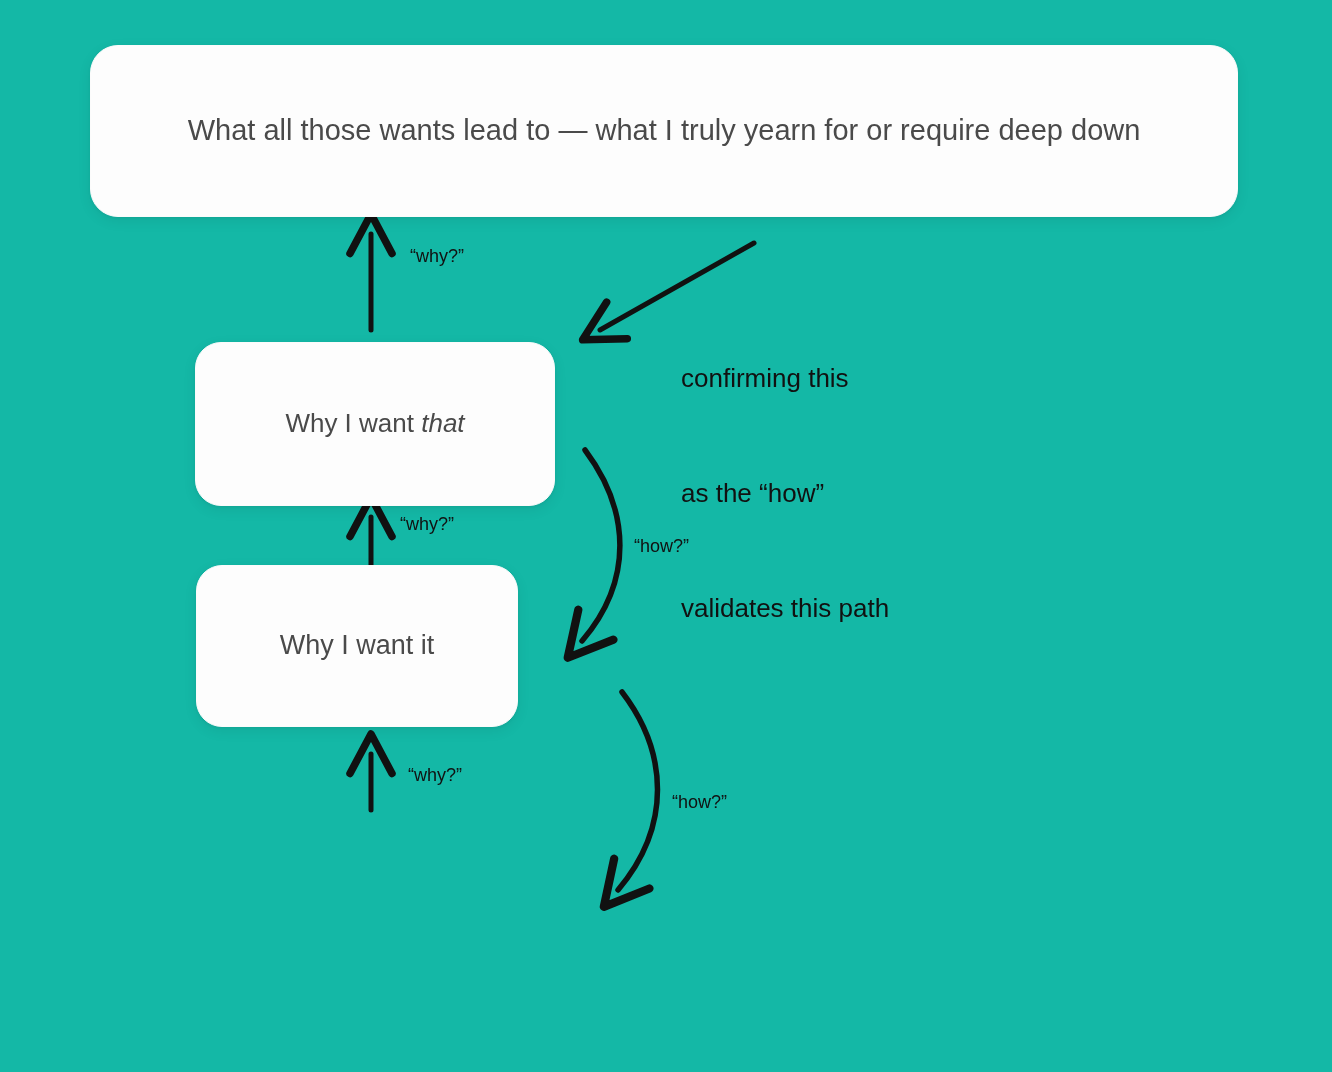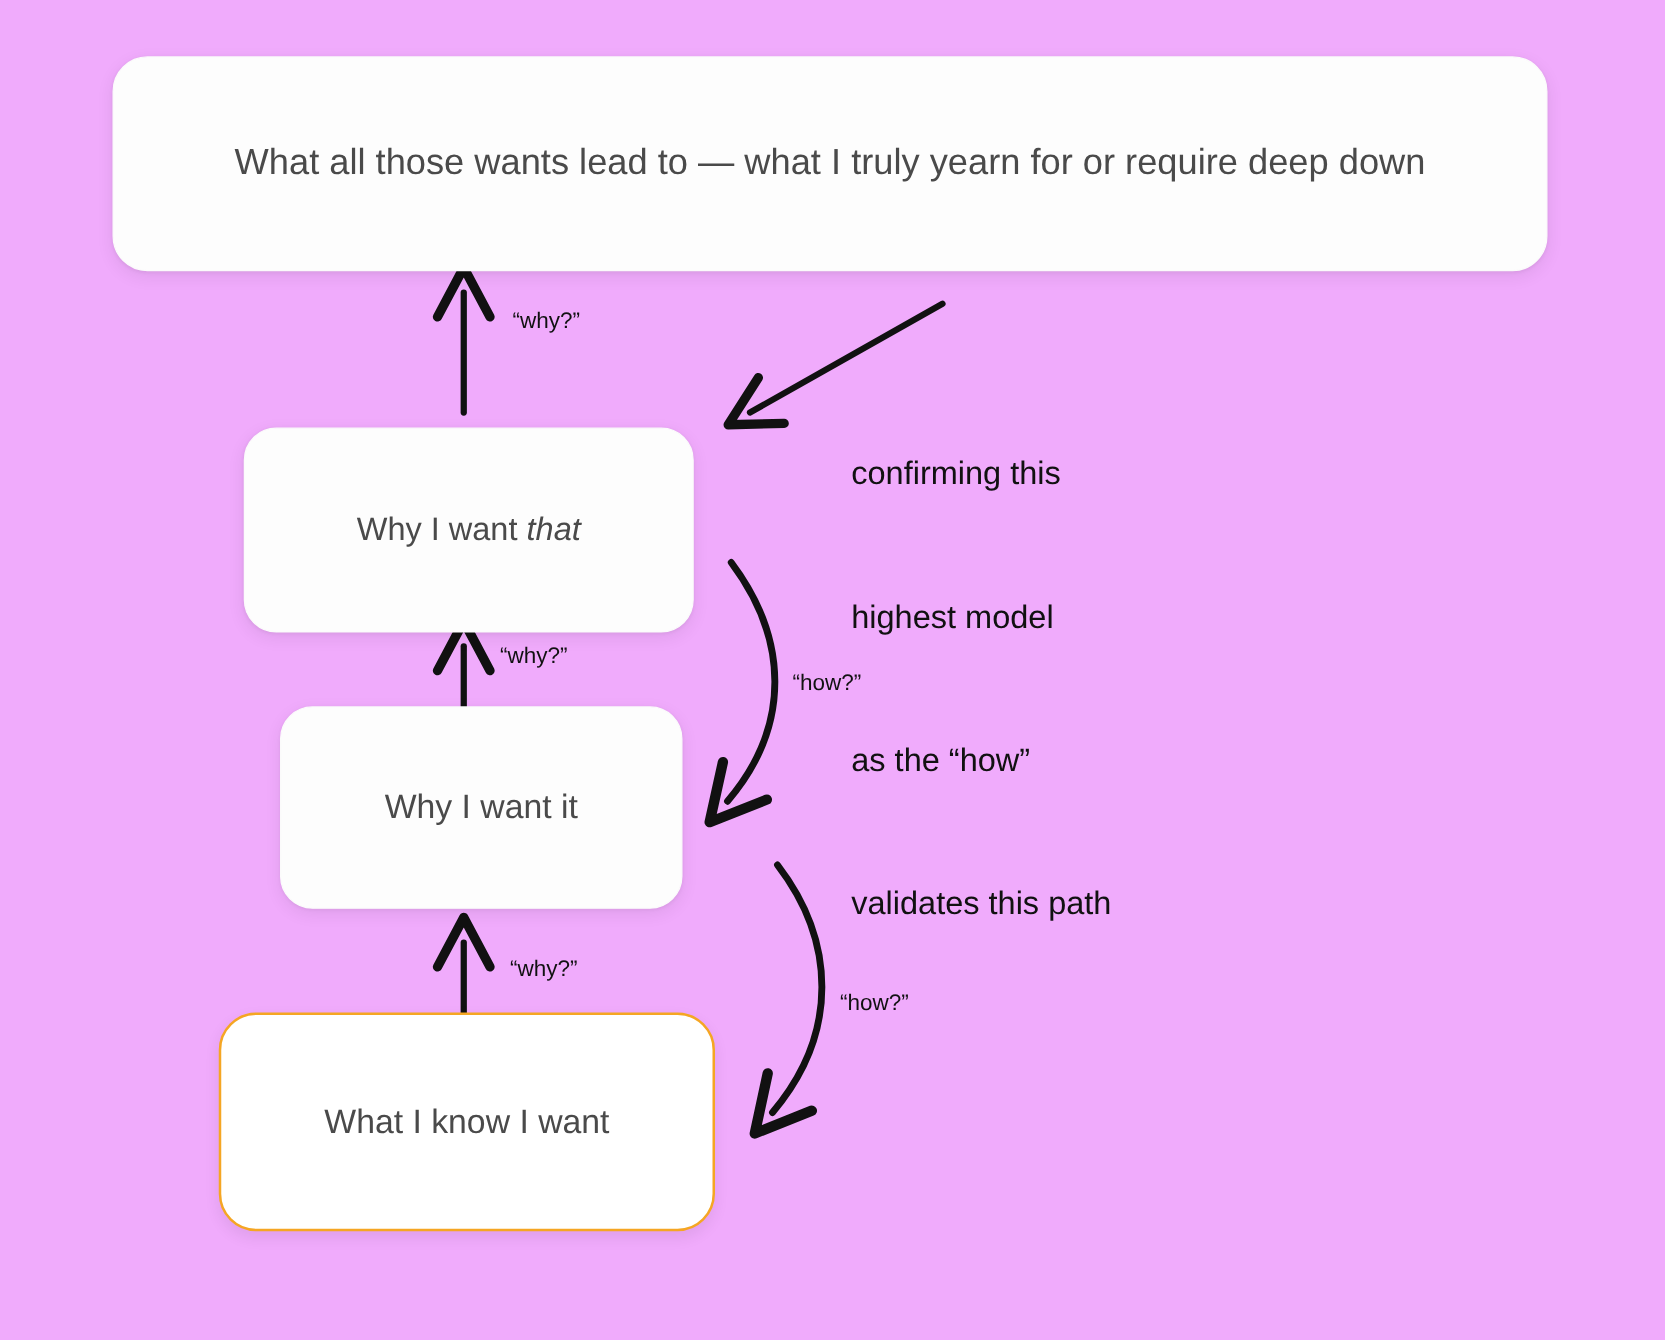--- a/index.html
+++ b/index.html
@@ -8,21 +8,21 @@
     padding: 0;
     background: #ffffff;
   }
   body {
     font-family: "Liberation Sans", "DejaVu Sans", sans-serif;
   }
   #canvas {
     position: relative;
     width: 1332px;
     height: 1072px;
-    background: #f0abfc;
+    background: #14b8a6;
     overflow: hidden;
   }
 
   
   .node {
     position: absolute;
     box-sizing: border-box;
     display: flex;
     align-items: center;
     justify-content: center;
@@ -49,21 +49,21 @@
     width: 1148px; height: 172px;
     font-size: 29px;
     border-radius: 28px;
   }
   #node-that {
     left: 195px; top: 342px;
     width: 360px; height: 164px;
     font-size: 26px;
   }
   #node-it {
-    left: 224px; top: 565px;
+    left: 196px; top: 565px;
     width: 322px; height: 162px;
     font-size: 27px;
     justify-content: center;
   }
   #node-know {
     left: 175px; top: 810px;
     width: 397px; height: 175px;
     font-size: 27px;
   }
 
@@ -133,30 +133,26 @@
   </div>
 
   <div class="node plain" id="node-that">
     <span class="node-text"><span>Why I want </span><span class="ital">that</span></span>
   </div>
 
   <div class="node plain" id="node-it">
     <span class="node-text">Why I want it</span>
   </div>
 
-  <div class="node accent" id="node-know">
-    <span class="node-text">What I know I want</span>
-  </div>
 
   <div class="edge-label" id="label-why-1">“why?”</div>
   <div class="edge-label" id="label-why-2">“why?”</div>
   <div class="edge-label" id="label-why-3">“why?”</div>
   <div class="edge-label" id="label-how-1">“how?”</div>
   <div class="edge-label" id="label-how-2">“how?”</div>
 
   <div id="annotation">
     <div>confirming this</div>
-    <div>highest model</div>
     <div>as the “how”</div>
     <div>validates this path</div>
   </div>
 
 </div>
 
 </body></html>

